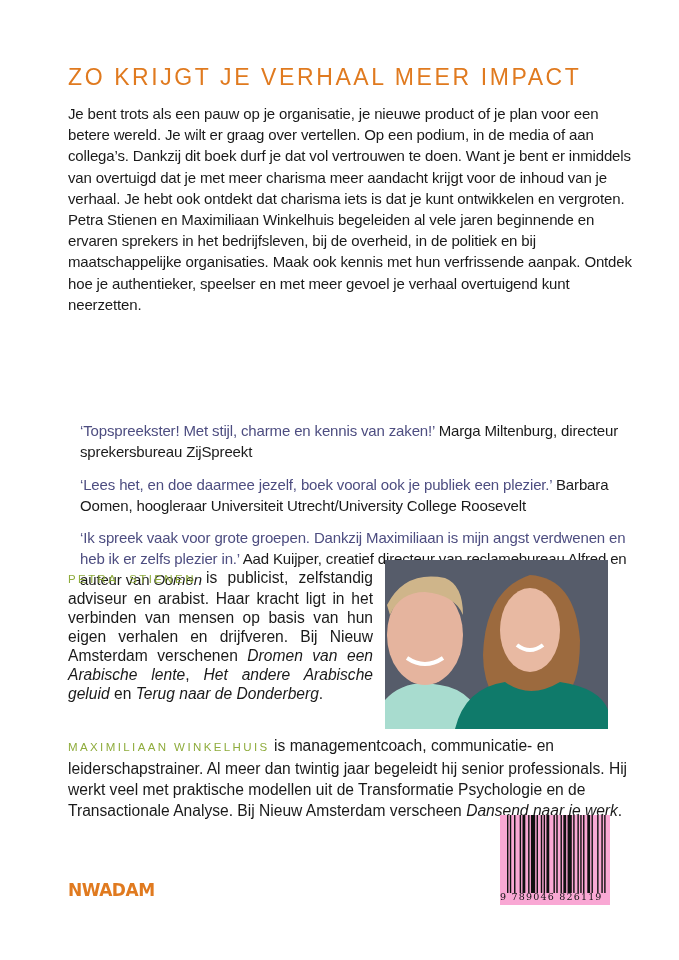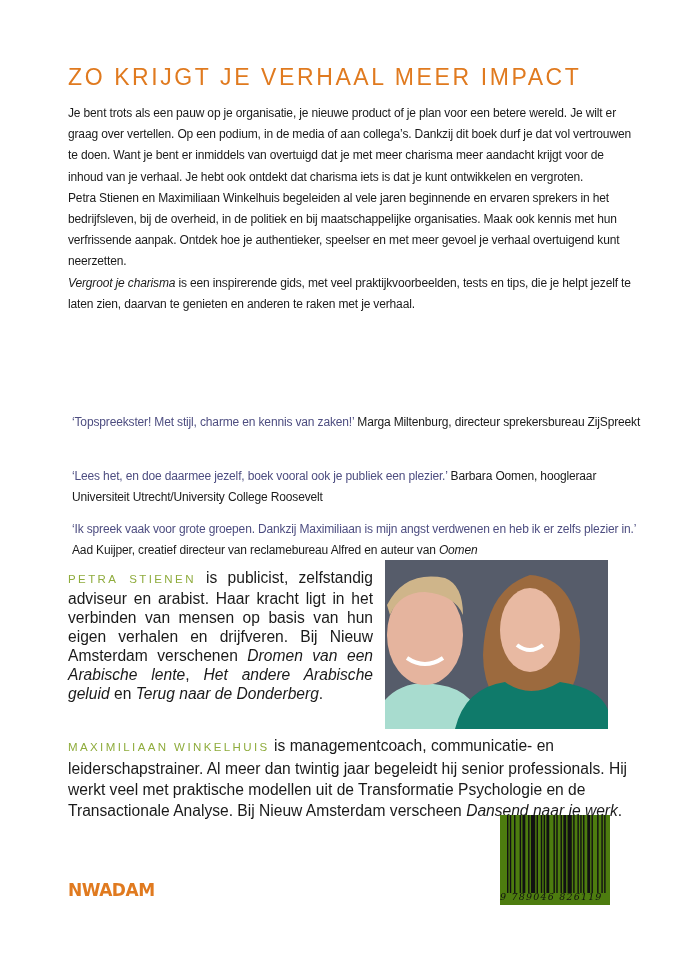--- a/index.html
+++ b/index.html
@@ -8,46 +8,45 @@
       font-family: "Liberation Sans", "DejaVu Sans", sans-serif;
       color: #1a1a1a;
     }
     .title {
       position: absolute; left: 68px; top: 64px;
       font-size: 23px; letter-spacing: 2.6px; color: #e07a1f;
       font-weight: 400; white-space: nowrap;
     }
     .body-text {
       position: absolute; left: 68px; width: 570px;
-      font-size: 12px; line-height: 21.2px; letter-spacing: -0.15px;
+      font-size: 15px; line-height: 21.2px; letter-spacing: -0.15px;
     }
     .intro { top: 103px; }
     .intro p { margin: 0; }
-    .quote { margin: 4px; }
+    .quote { margin: 12px; }
     .q1 { top: 408px; }
     .q2 { top: 446px; top: 462px; }
     .q3 { top: 515px; }
     .qtext { color: #4d4d80; }
     .bio-p {
       position: absolute; left: 68px; top: 568px; width: 305px;
       font-size: 15.6px; line-height: 19px; text-align: justify; margin: 0;
     }
     .bio-m {
       position: absolute; left: 68px; top: 735px; width: 570px;
       font-size: 15.6px; line-height: 21px; margin: 0;
     }
     .name { color: #8fac3d; font-size: 11.5px; letter-spacing: 2.4px; }
     .photo {
       position: absolute; left: 385px; top: 560px; width: 223px; height: 169px;
       overflow: hidden; background: linear-gradient(180deg,#5b6170 0%,#4e5462 100%);
     }
     .barcode {
       position: absolute; left: 500px; top: 815px; width: 110px; height: 90px;
-      background: #4d7c0f;
-      font-style: italic;
+      background: #f9a8d4;
     }
     .barcode-bars { position: absolute; left: 7px; top: 0; width: 100px; height: 78px; }
     .barcode-digits {
       position: absolute; left: 0; top: 76px; width: 110px;
       font-family: "DejaVu Serif", serif; font-size: 9.5px; letter-spacing: 1.2px;
       white-space: nowrap; color: #111;
     }
     .logo {
       position: absolute; left: 68px; top: 880px;
       font-family: "DejaVu Sans", sans-serif; font-weight: bold; font-size: 17px;
@@ -57,21 +56,20 @@
 </head>
 <body>
 
 <div>
 
   <div class="title">ZO KRIJGT JE VERHAAL MEER IMPACT</div>
 
   <div class="body-text intro">
     <p>Je bent trots als een pauw op je organisatie, je nieuwe product of je plan voor een betere wereld. Je wilt er graag over vertellen. Op een podium, in de media of aan collega’s. Dankzij dit boek durf je dat vol vertrouwen te doen. Want je bent er inmiddels van overtuigd dat je met meer charisma meer aandacht krijgt voor de inhoud van je verhaal. Je hebt ook ontdekt dat charisma iets is dat je kunt ontwikkelen en vergroten.</p>
     <p>Petra Stienen en Maximiliaan Winkelhuis begeleiden al vele jaren beginnende en ervaren sprekers in het bedrijfsleven, bij de overheid, in de politiek en bij maatschappelijke organisaties. Maak ook kennis met hun verfrissende aanpak. Ontdek hoe je authentieker, speelser en met meer gevoel je verhaal overtuigend kunt neerzetten.</p>
-    <p><em>Vergroot je charisma</em><span> is een inspirerende gids, met veel praktijkvoorbeelden, tests en tips, die je helpt jezelf te laten zien, daarvan te genieten en anderen te raken met je verhaal.</span></p>
   </div>
 
   <p class="body-text quote q1"><span class="qtext">‘Topspreekster! Met stijl, charme en kennis van zaken!’</span><span> Marga Miltenburg, directeur sprekersbureau ZijSpreekt</span></p>
 
   <p class="body-text quote q2"><span class="qtext">‘Lees het, en doe daarmee jezelf, boek vooral ook je publiek een plezier.’</span><span> Barbara Oomen, hoogleraar Universiteit Utrecht/University College Roosevelt</span></p>
 
   <p class="body-text quote q3"><span class="qtext">‘Ik spreek vaak voor grote groepen. Dankzij Maximiliaan is mijn angst verdwenen en heb ik er zelfs plezier in.’</span><span> Aad Kuijper, creatief directeur van reclamebureau Alfred en auteur van </span><em>Oomen</em></p>
 
   <p class="bio-p"><span class="name">PETRA STIENEN</span><span> is publicist, zelfstandig adviseur en arabist. Haar kracht ligt in het verbinden van mensen op basis van hun eigen verhalen en drijfveren. Bij Nieuw Amsterdam verschenen </span><em>Dromen van een Arabische lente</em><span>, </span><em>Het andere Arabische geluid</em><span> en </span><em>Terug naar de Donderberg</em><span>.</span></p>
 

